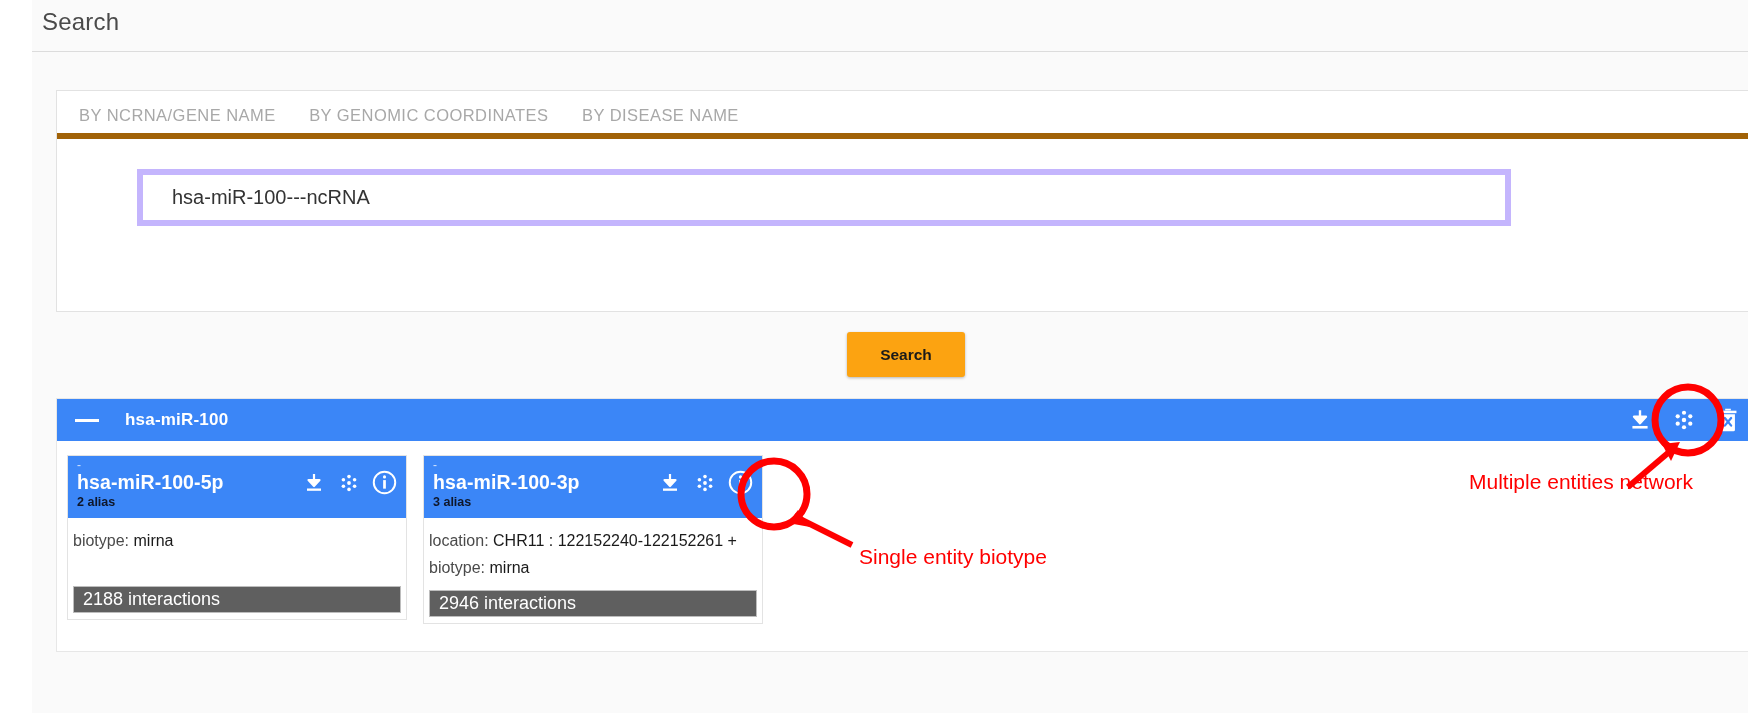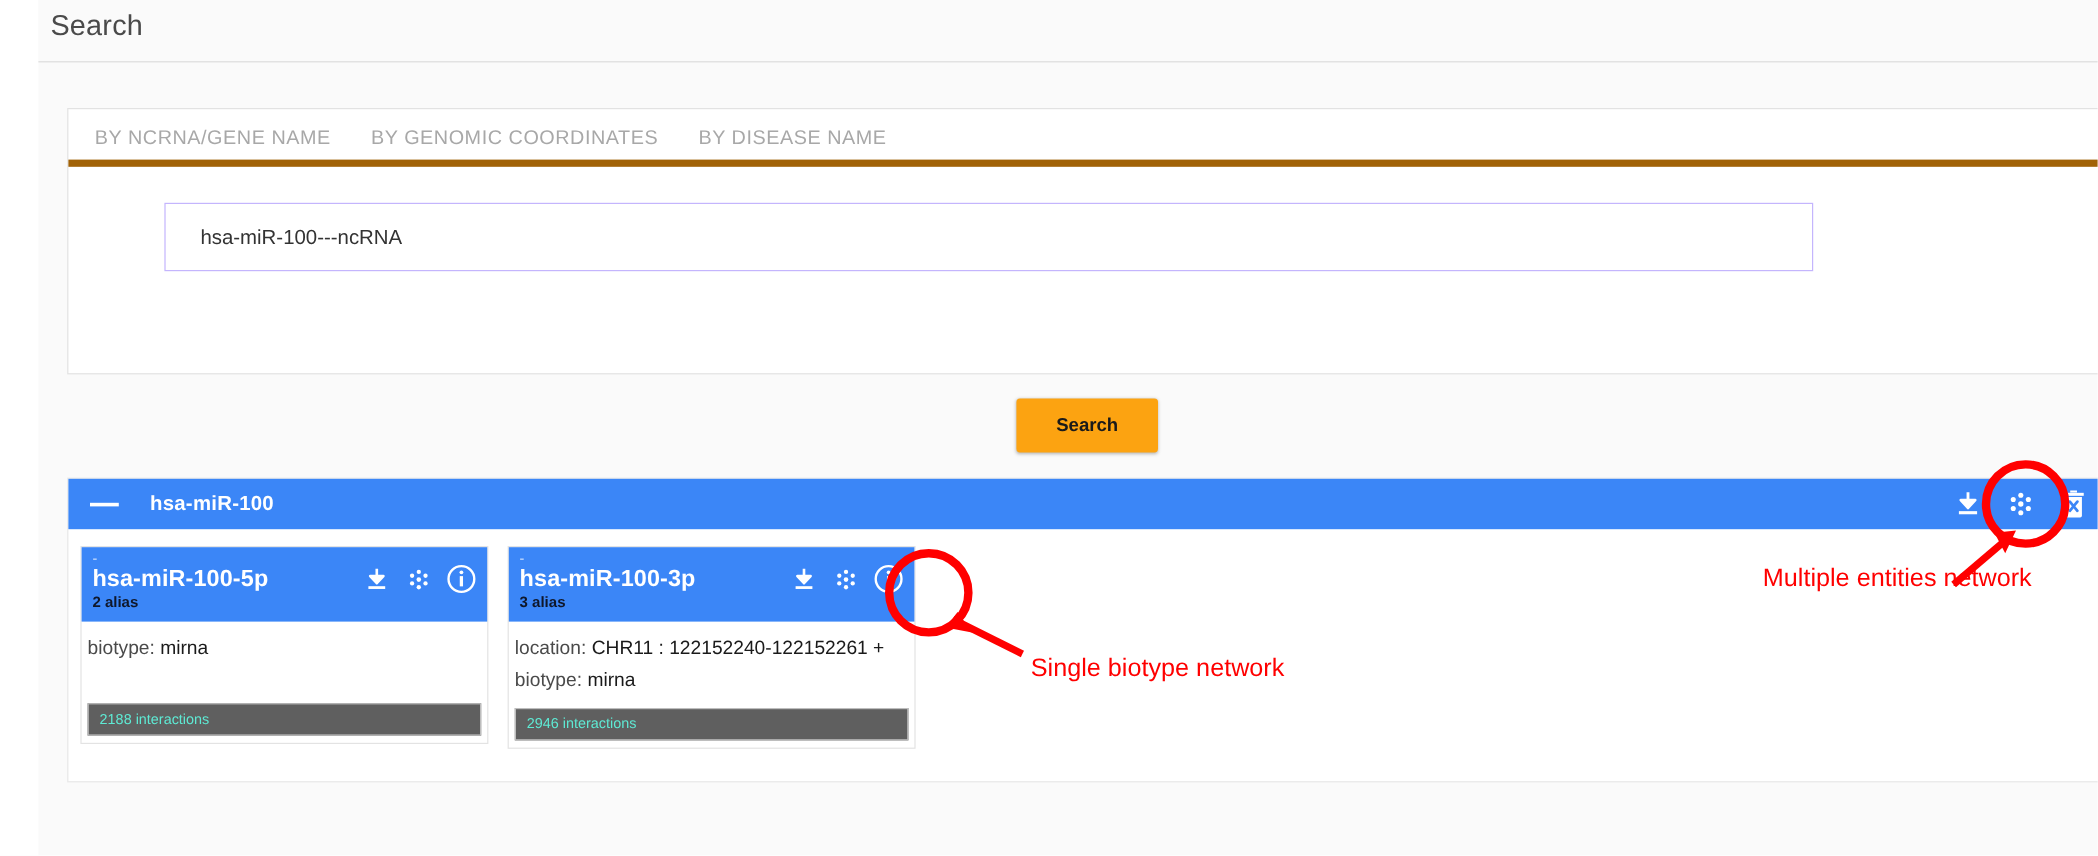--- a/index.html
+++ b/index.html
@@ -60,24 +60,24 @@
   }
   .tab.active { color: #a8a8a8; }
 
   .input-wrap {
     position: absolute;
     left: 80px; top: 78px;
     width: 1374px; height: 57px;
   }
   .search-input {
     width: 100%; height: 100%;
-    border: 1px solid #c4b5fd;
+    border: 6px solid #c4b5fd;
     background: #ffffff;
     font-family: "Liberation Sans", sans-serif;
-    font-size: 17px;
+    font-size: 20px;
     color: #333333;
     padding: 0 0 0 29px;
     outline: none;
   }
 
   
   .search-btn {
     position: absolute;
     left: 815px; top: 332px;
     width: 118px; height: 45px;
@@ -190,22 +190,22 @@
     line-height: 27px;
     white-space: nowrap;
   }
   .card-line .lbl { color: #4a4a4a; }
   .card-line .val { color: #1a1a1a; }
   .card-footer {
     margin: 0 5px 6px 5px;
     height: 27px;
     background: #5f5f5f;
     border: 1px solid #bdbdbd;
-    color: #5eead4;
-    font-size: 12px;
+    color: #ffffff;
+    font-size: 18px;
     line-height: 25px;
     padding-left: 9px;
     cursor: pointer;
     white-space: nowrap;
   }
 
   
   .anno-layer {
     position: absolute;
     left: 0; top: 0;
@@ -361,17 +361,17 @@
       <circle cx="742" cy="494" r="33" fill="none" stroke="#FF0000" stroke-width="7"></circle>
 
       <line x1="820" y1="545" x2="762" y2="516" stroke="#FF0000" stroke-width="6"></line>
       <polygon points="766,510 778,527 756,523" fill="#FF0000"></polygon>
 
       <circle cx="1656" cy="420" r="33" fill="none" stroke="#FF0000" stroke-width="7"></circle>
 
       <line x1="1596" y1="487" x2="1643" y2="447" stroke="#FF0000" stroke-width="6"></line>
       <polygon points="1648,442 1639,461 1630,444" fill="#FF0000"></polygon>
     </svg>
-    <div class="anno-text anno-single">Single biotype network</div>
+    <div class="anno-text anno-single">Single entity biotype</div>
     <div class="anno-text anno-multi">Multiple entities network</div>
   </div>
 
 </div>
 
 </body></html>

